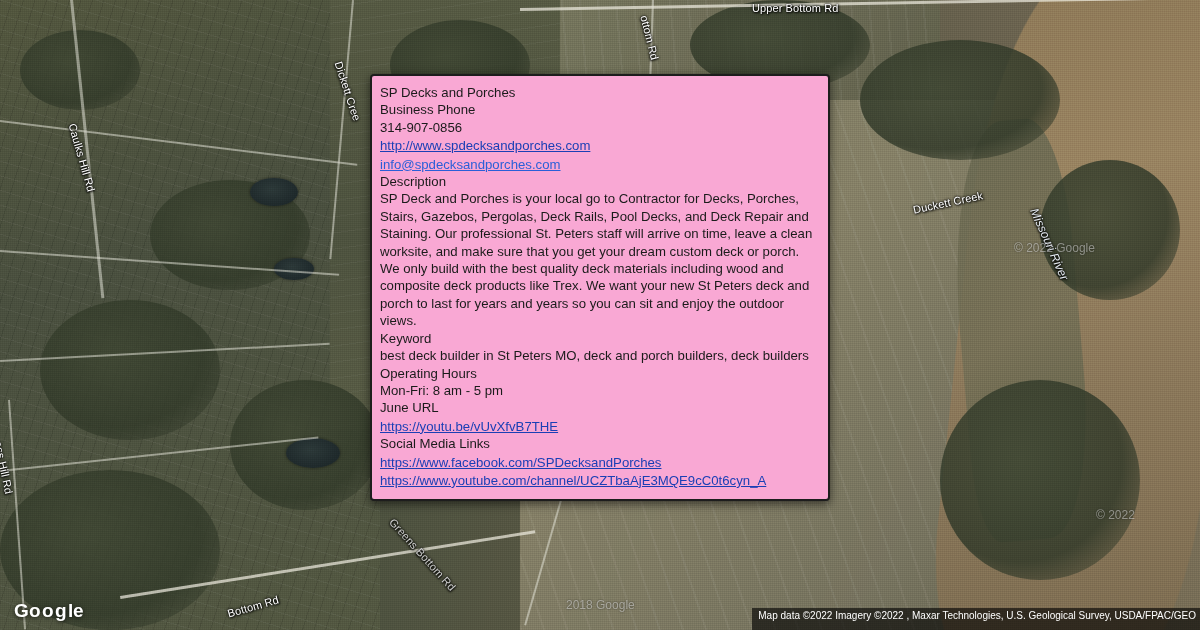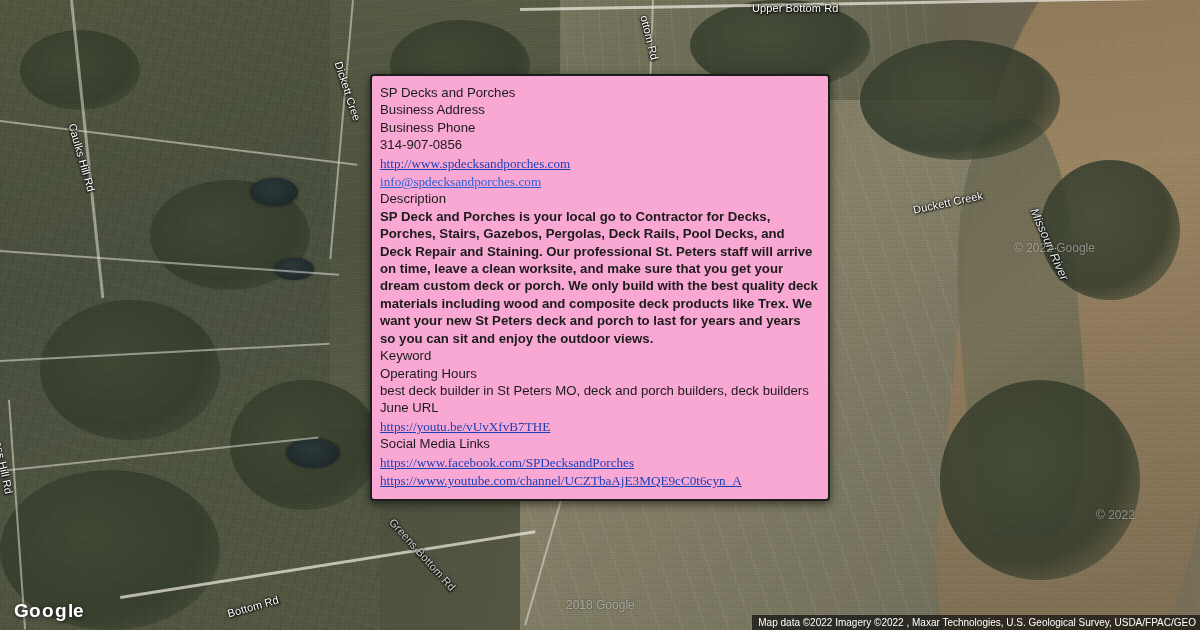--- a/index.html
+++ b/index.html
@@ -157,21 +157,21 @@
     font-family: "Liberation Sans", sans-serif;
     pointer-events: none;
     text-shadow: 0 0 2px rgba(0,0,0,0.5);
   }
 
   
   .attribution {
     position: absolute;
     right: 0;
     bottom: 0;
-    height: 15px;
+    height: 22px;
     line-height: 15px;
     padding: 0 4px 0 6px;
     background: rgba(0,0,0,0.62);
     color: #ffffff;
     font-size: 10px;
     font-family: "Liberation Sans", sans-serif;
     white-space: nowrap;
     z-index: 40;
   }
 
@@ -196,32 +196,30 @@
     font-family: "Liberation Sans", sans-serif;
   }
   .info-card .link {
     color: #1a3fb5;
     text-decoration: underline;
     font-size: 13.2px;
     line-height: 17.4px;
     cursor: pointer;
     display: inline-block;
     word-break: break-all;
-    font-family: Liberation Serif, serif;
   }
   .info-card .link.mail {
     color: #2a5fd8;
     text-align: right;
   }
   .info-card .desc {
     color: #1b1b1b;
     font-size: 13.2px;
     line-height: 17.4px;
     margin: 0;
-    font-weight: bold;
   }
 </style>
 </head>
 <body>
 
 <div id="map-root">
 
   <div class="sat-base"></div>
   <div class="sat-suburb"></div>
   <div class="sat-suburb2"></div>
@@ -289,30 +287,30 @@
         <text x="54" y="18" fill="#ffffff">l</text>
         <text x="59" y="18" fill="#ffffff">e</text>
       </g>
     </svg>
   </div>
 
   <div class="attribution">Map data ©2022 Imagery ©2022 , Maxar Technologies, U.S. Geological Survey, USDA/FPAC/GEO</div>
 
   <div class="info-card">
     <div class="line">SP Decks and Porches</div>
-    <div class="line">Business Address</div>
     <div class="line">Business Phone</div>
     <div class="line">314-907-0856</div>
     <div><a class="link" href="#">http://www.spdecksandporches.com</a></div>
     <div><a class="link mail" href="#">info@spdecksandporches.com</a></div>
     <div class="line">Description</div>
     <p class="desc">SP Deck and Porches is your local go to Contractor for Decks, Porches, Stairs, Gazebos, Pergolas, Deck Rails, Pool Decks, and Deck Repair and Staining. Our professional St. Peters staff will arrive on time, leave a clean worksite, and make sure that you get your dream custom deck or porch. We only build with the best quality deck materials including wood and composite deck products like Trex. We want your new St Peters deck and porch to last for years and years so you can sit and enjoy the outdoor views.</p>
     <div class="line">Keyword</div>
+    <div class="line">best deck builder in St Peters MO, deck and porch builders, deck builders</div>
     <div class="line">Operating Hours</div>
-    <div class="line">best deck builder in St Peters MO, deck and porch builders, deck builders</div>
+    <div class="line">Mon-Fri: 8 am - 5 pm</div>
     <div class="line">June URL</div>
     <div><a class="link" href="#">https://youtu.be/vUvXfvB7THE</a></div>
     <div class="line">Social Media Links</div>
     <div><a class="link" href="#">https://www.facebook.com/SPDecksandPorches</a></div>
     <div><a class="link" href="#">https://www.youtube.com/channel/UCZTbaAjE3MQE9cC0t6cyn_A</a></div>
   </div>
 
 </div>
 
 </body></html>

